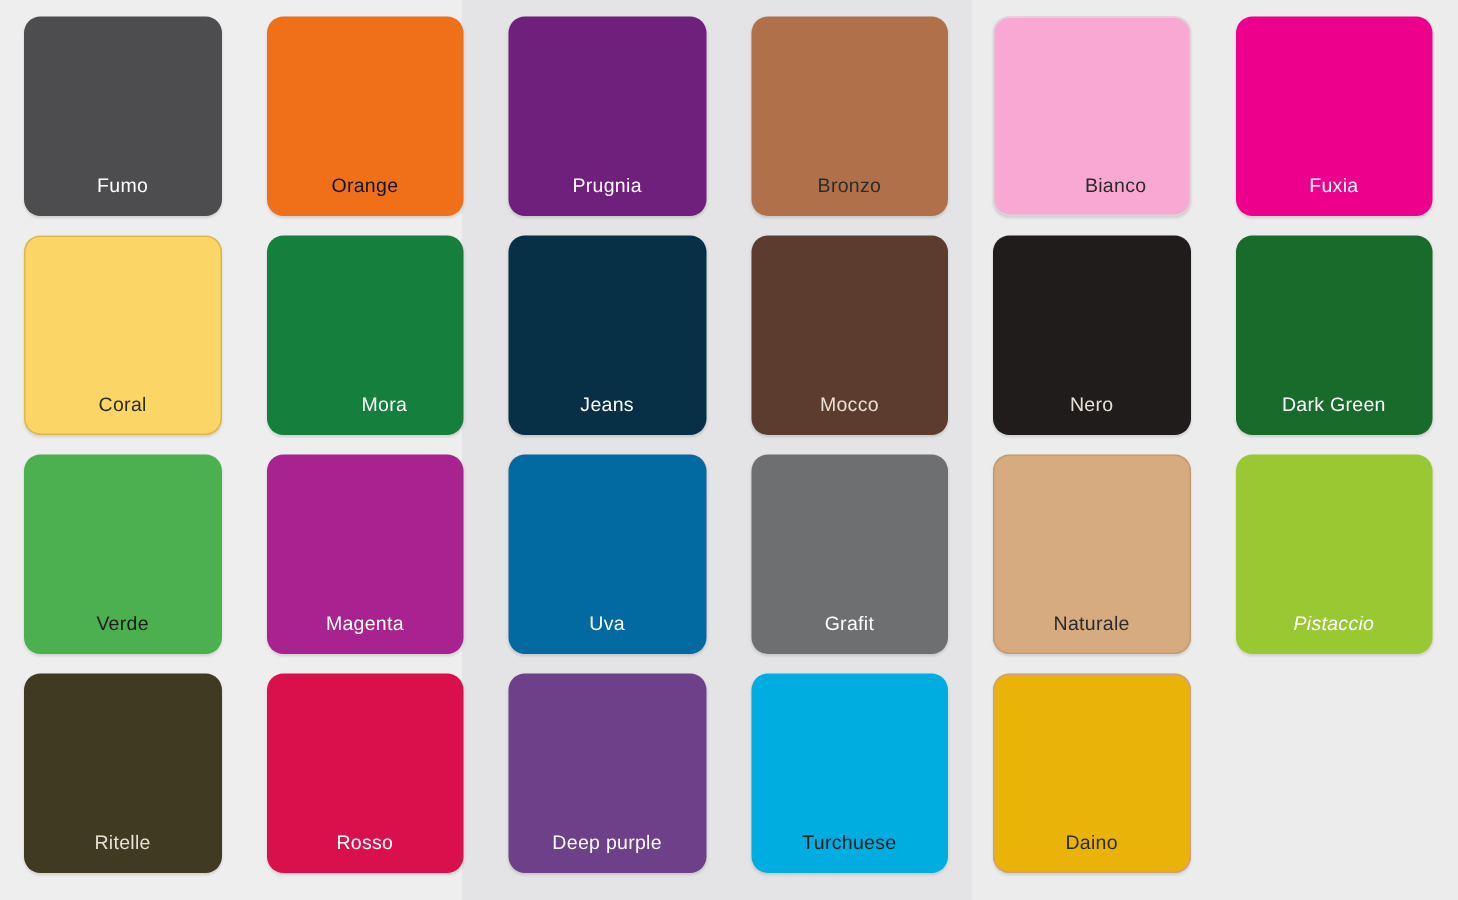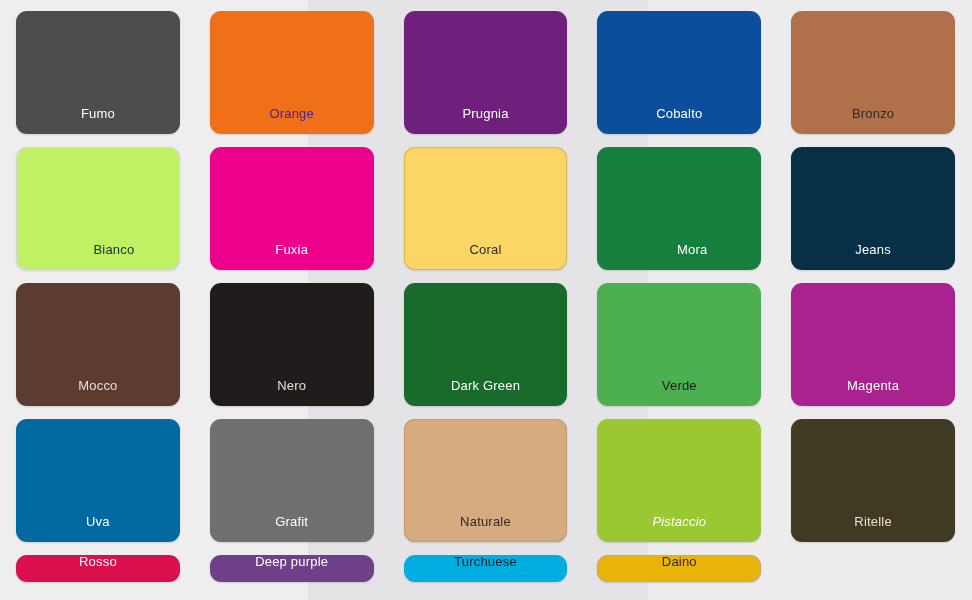--- a/index.html
+++ b/index.html
@@ -29,21 +29,21 @@
     pointer-events: none;
   }
   .bg-band.mid   { left: 308px;  width: 340px; background: #e4e4e6; }
   .bg-band.right { left: 648px;  width: 324px; background: #ececec; }
   .bg-band.left  { left: 0px;    width: 308px; background: #eeeeef; }
 
   #swatch-grid {
     position: absolute;
     inset: 0;
     display: grid;
-    grid-template-columns: repeat(5, 1fr);
+    grid-template-columns: repeat(6, 1fr);
     grid-template-rows: repeat(4, 1fr);
     column-gap: 30px;
     row-gap: 13px;
     padding: 11px 17px 18px 16px;
     box-sizing: border-box;
   }
 
   .swatch {
     position: relative;
     border-radius: 11px;
@@ -71,32 +71,29 @@
 
 <div id="palette-board">
   <div class="bg-band left"></div>
   <div class="bg-band mid"></div>
   <div class="bg-band right"></div>
   <div id="swatch-grid">
       <div class="swatch" style="background: rgb(77, 77, 79);">
         <span class="swatch-label" style="color: rgb(255, 255, 255);">Fumo</span>
       </div>
       <div class="swatch" style="background: rgb(239, 112, 24);">
-        <span class="swatch-label" style="color: #4c1d95;">Orange</span>
+        <span class="swatch-label" style="color: #0f172a;">Orange</span>
       </div>
       <div class="swatch" style="background: rgb(111, 31, 124);">
         <span class="swatch-label" style="color: rgb(255, 255, 255);">Prugnia</span>
       </div>
-      <div class="swatch" style="background: rgb(11, 79, 156);">
-        <span class="swatch-label" style="color: rgb(255, 255, 255);">Cobalto</span>
-      </div>
       <div class="swatch" style="background: rgb(176, 113, 74);">
         <span class="swatch-label" style="color: rgb(43, 43, 43);">Bronzo</span>
       </div>
-      <div class="swatch" style="background: #bef264; box-shadow: rgb(215, 215, 215) 0px 0px 0px 1px inset, rgba(0, 0, 0, 0.13) 0px 1px 2px; padding-left: 32px;">
+      <div class="swatch" style="background: #f9a8d4; box-shadow: rgb(215, 215, 215) 0px 0px 0px 1px inset, rgba(0, 0, 0, 0.13) 0px 1px 2px; padding-left: 32px;">
         <span class="swatch-label" style="color: rgb(43, 43, 43);">Bianco</span>
       </div>
       <div class="swatch" style="background: rgb(236, 0, 140);">
         <span class="swatch-label" style="color: rgb(255, 255, 255);">Fuxia</span>
       </div>
       <div class="swatch" style="background: rgb(251, 214, 103); box-shadow: rgb(217, 185, 78) 0px 0px 0px 1px inset, rgba(0, 0, 0, 0.13) 0px 1px 2px;">
         <span class="swatch-label" style="color: rgb(43, 43, 43);">Coral</span>
       </div>
       <div class="swatch" style="background: #15803d; padding-left: 26px;">
         <span class="swatch-label" style="color: rgb(255, 255, 255);">Mora</span>

